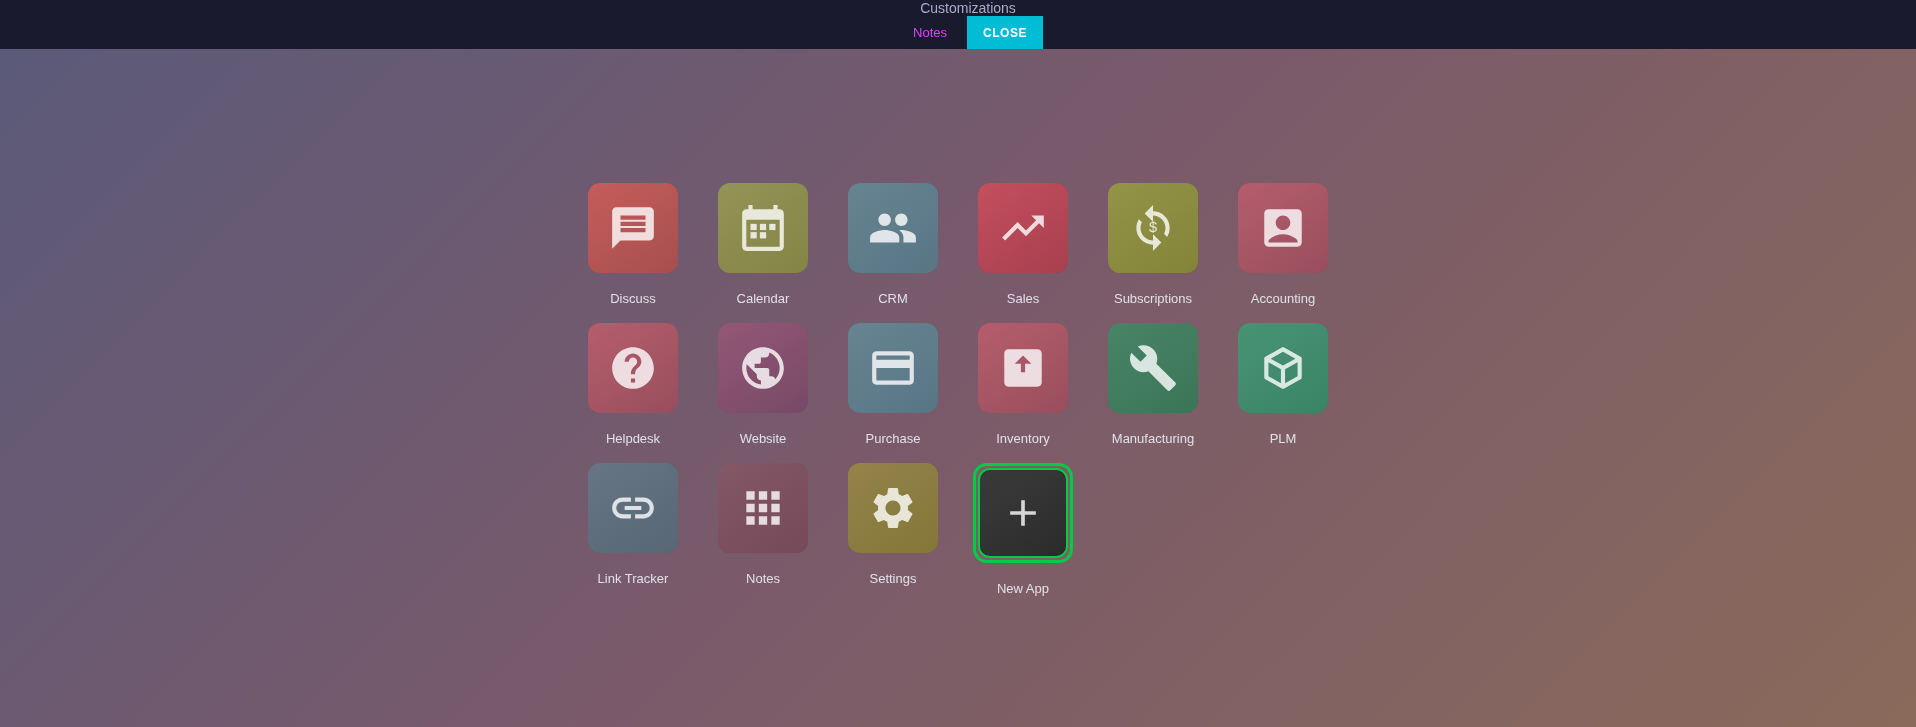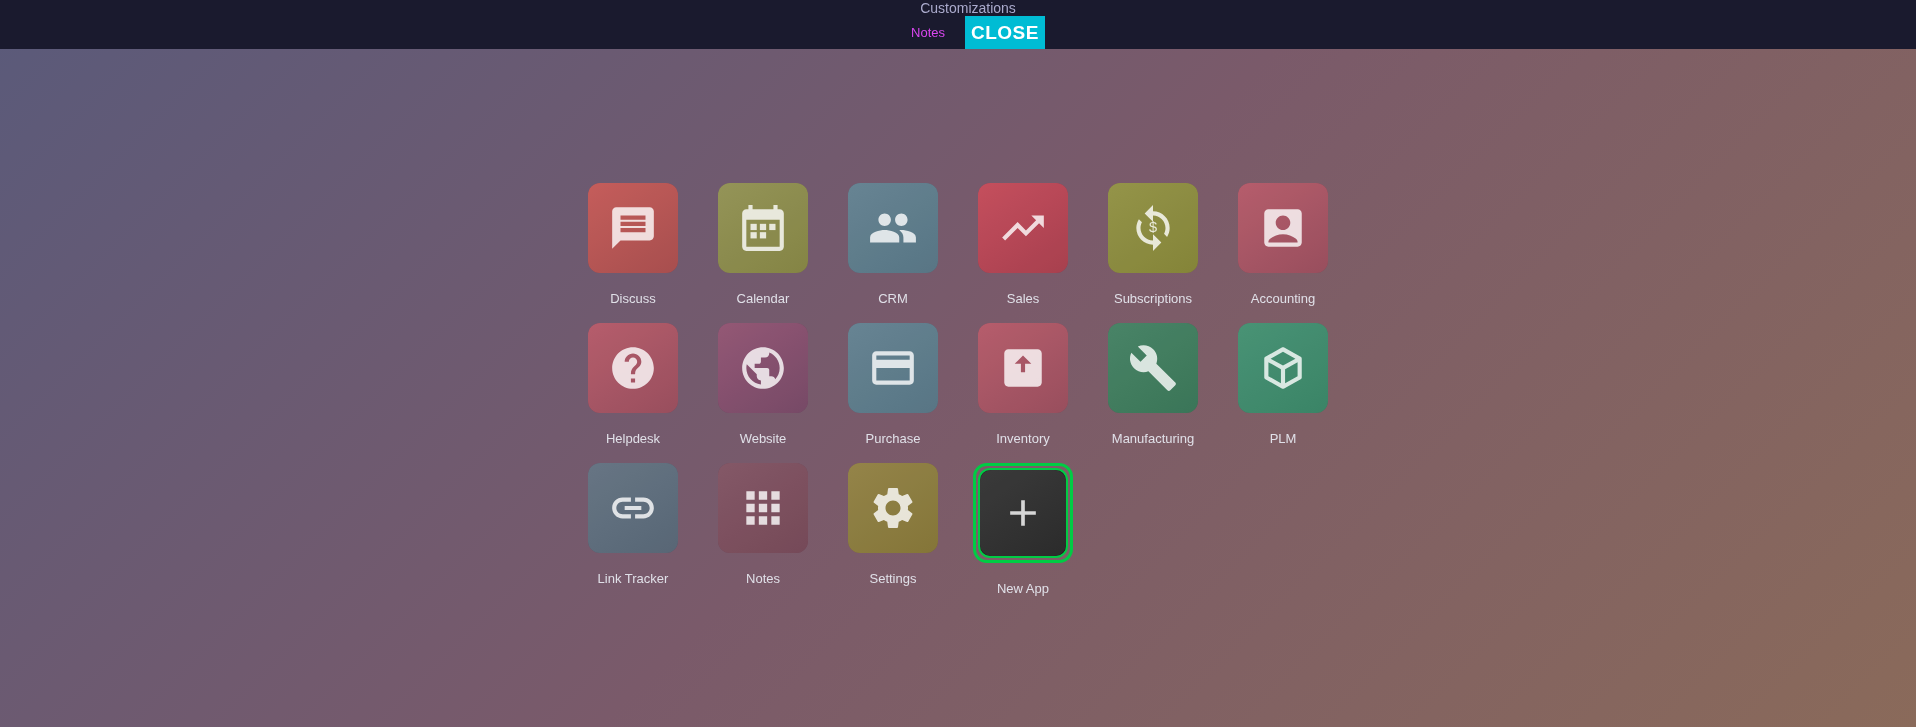--- a/index.html
+++ b/index.html
@@ -46,23 +46,23 @@
       height: 100%;
       display: flex;
       align-items: center;
     }
 
     .close-btn {
       background: #00bcd4;
       color: white;
       border: none;
       cursor: pointer;
-      font-size: 19px;
+      font-size: 12px;
       font-weight: 600;
-      padding: 0 6px;
+      padding: 0 16px;
       height: 100%;
       display: flex;
       align-items: center;
       letter-spacing: 0.5px;
     }
 
     
     .main {
       display: flex;
       align-items: center;

